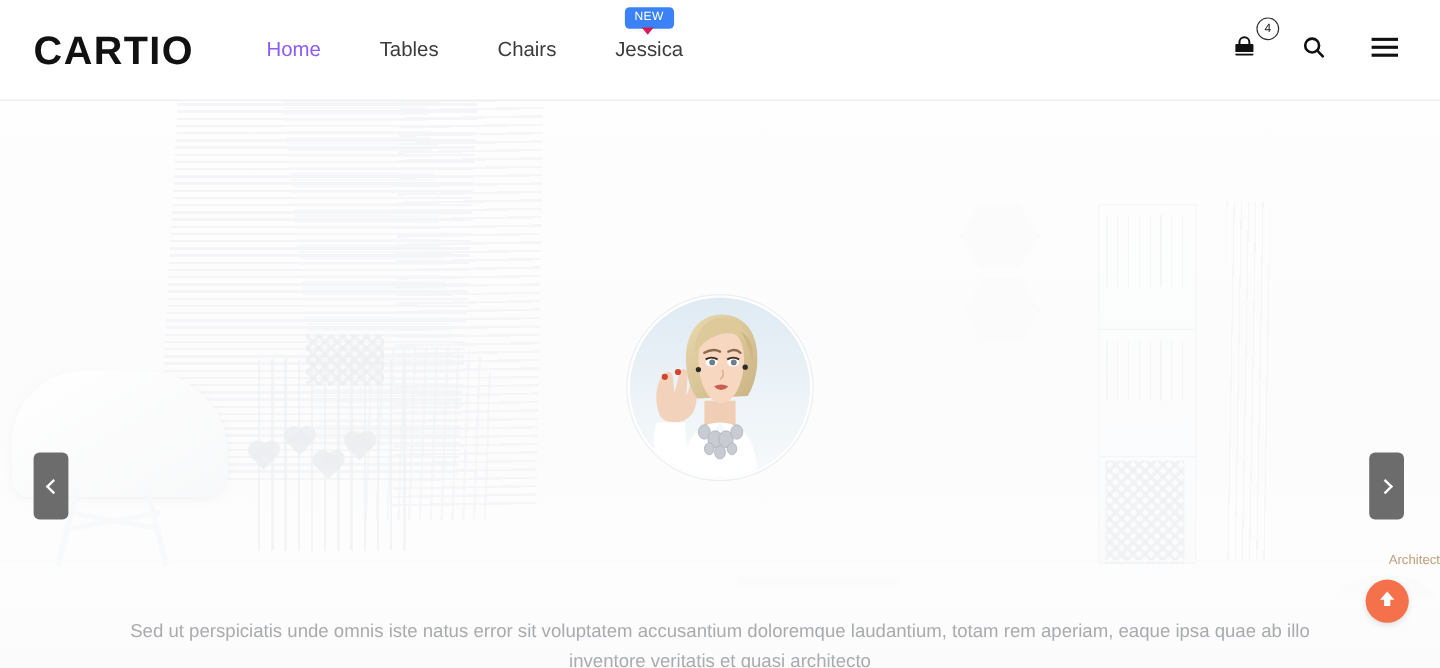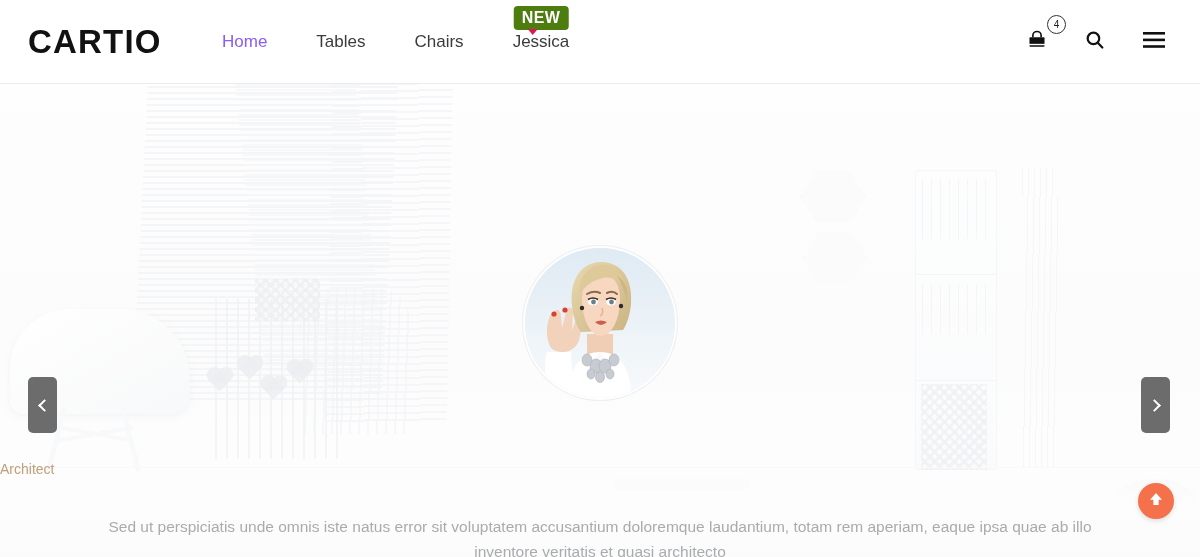--- a/index.html
+++ b/index.html
@@ -42,24 +42,24 @@
     cursor: pointer;
     white-space: nowrap;
     line-height: 84px;
   }
   .nav-item.active { color: #8b5cf6; }
 
   .new-badge {
     position: absolute;
     left: 50%; transform: translateX(-50%);
     top: 6px;
-    background: #4d7c0f;
+    background: #3b82f6;
     color: #ffffff;
-    font-size: 16px;
-    font-weight: bold;
+    font-size: 10px;
+    font-weight: normal;
     letter-spacing: 0.4px;
     padding: 4px 8px 4px 8px;
     border-radius: 4px;
     line-height: 1;
   }
   .new-badge::after {
     content: "";
     position: absolute;
     bottom: -5px; left: 14px;
     width: 0; height: 0;
@@ -271,22 +271,22 @@
     position: absolute;
     top: 341px; left: 0; width: 1200px;
     text-align: center;
     font-size: 20px;
     font-weight: bold;
     color: #1f1f1f;
   }
   .person-role {
     position: absolute;
     top: 377px; left: 0; width: 1200px;
-    text-align: left;
-    font-size: 14px;
+    text-align: right;
+    font-size: 11px;
     color: #bfa07a;
   }
   .person-quote {
     position: absolute;
     top: 430px; left: 100px;
     width: 1000px;
     text-align: center;
     font-size: 15.5px;
     line-height: 25px;
     color: #a9abad;

